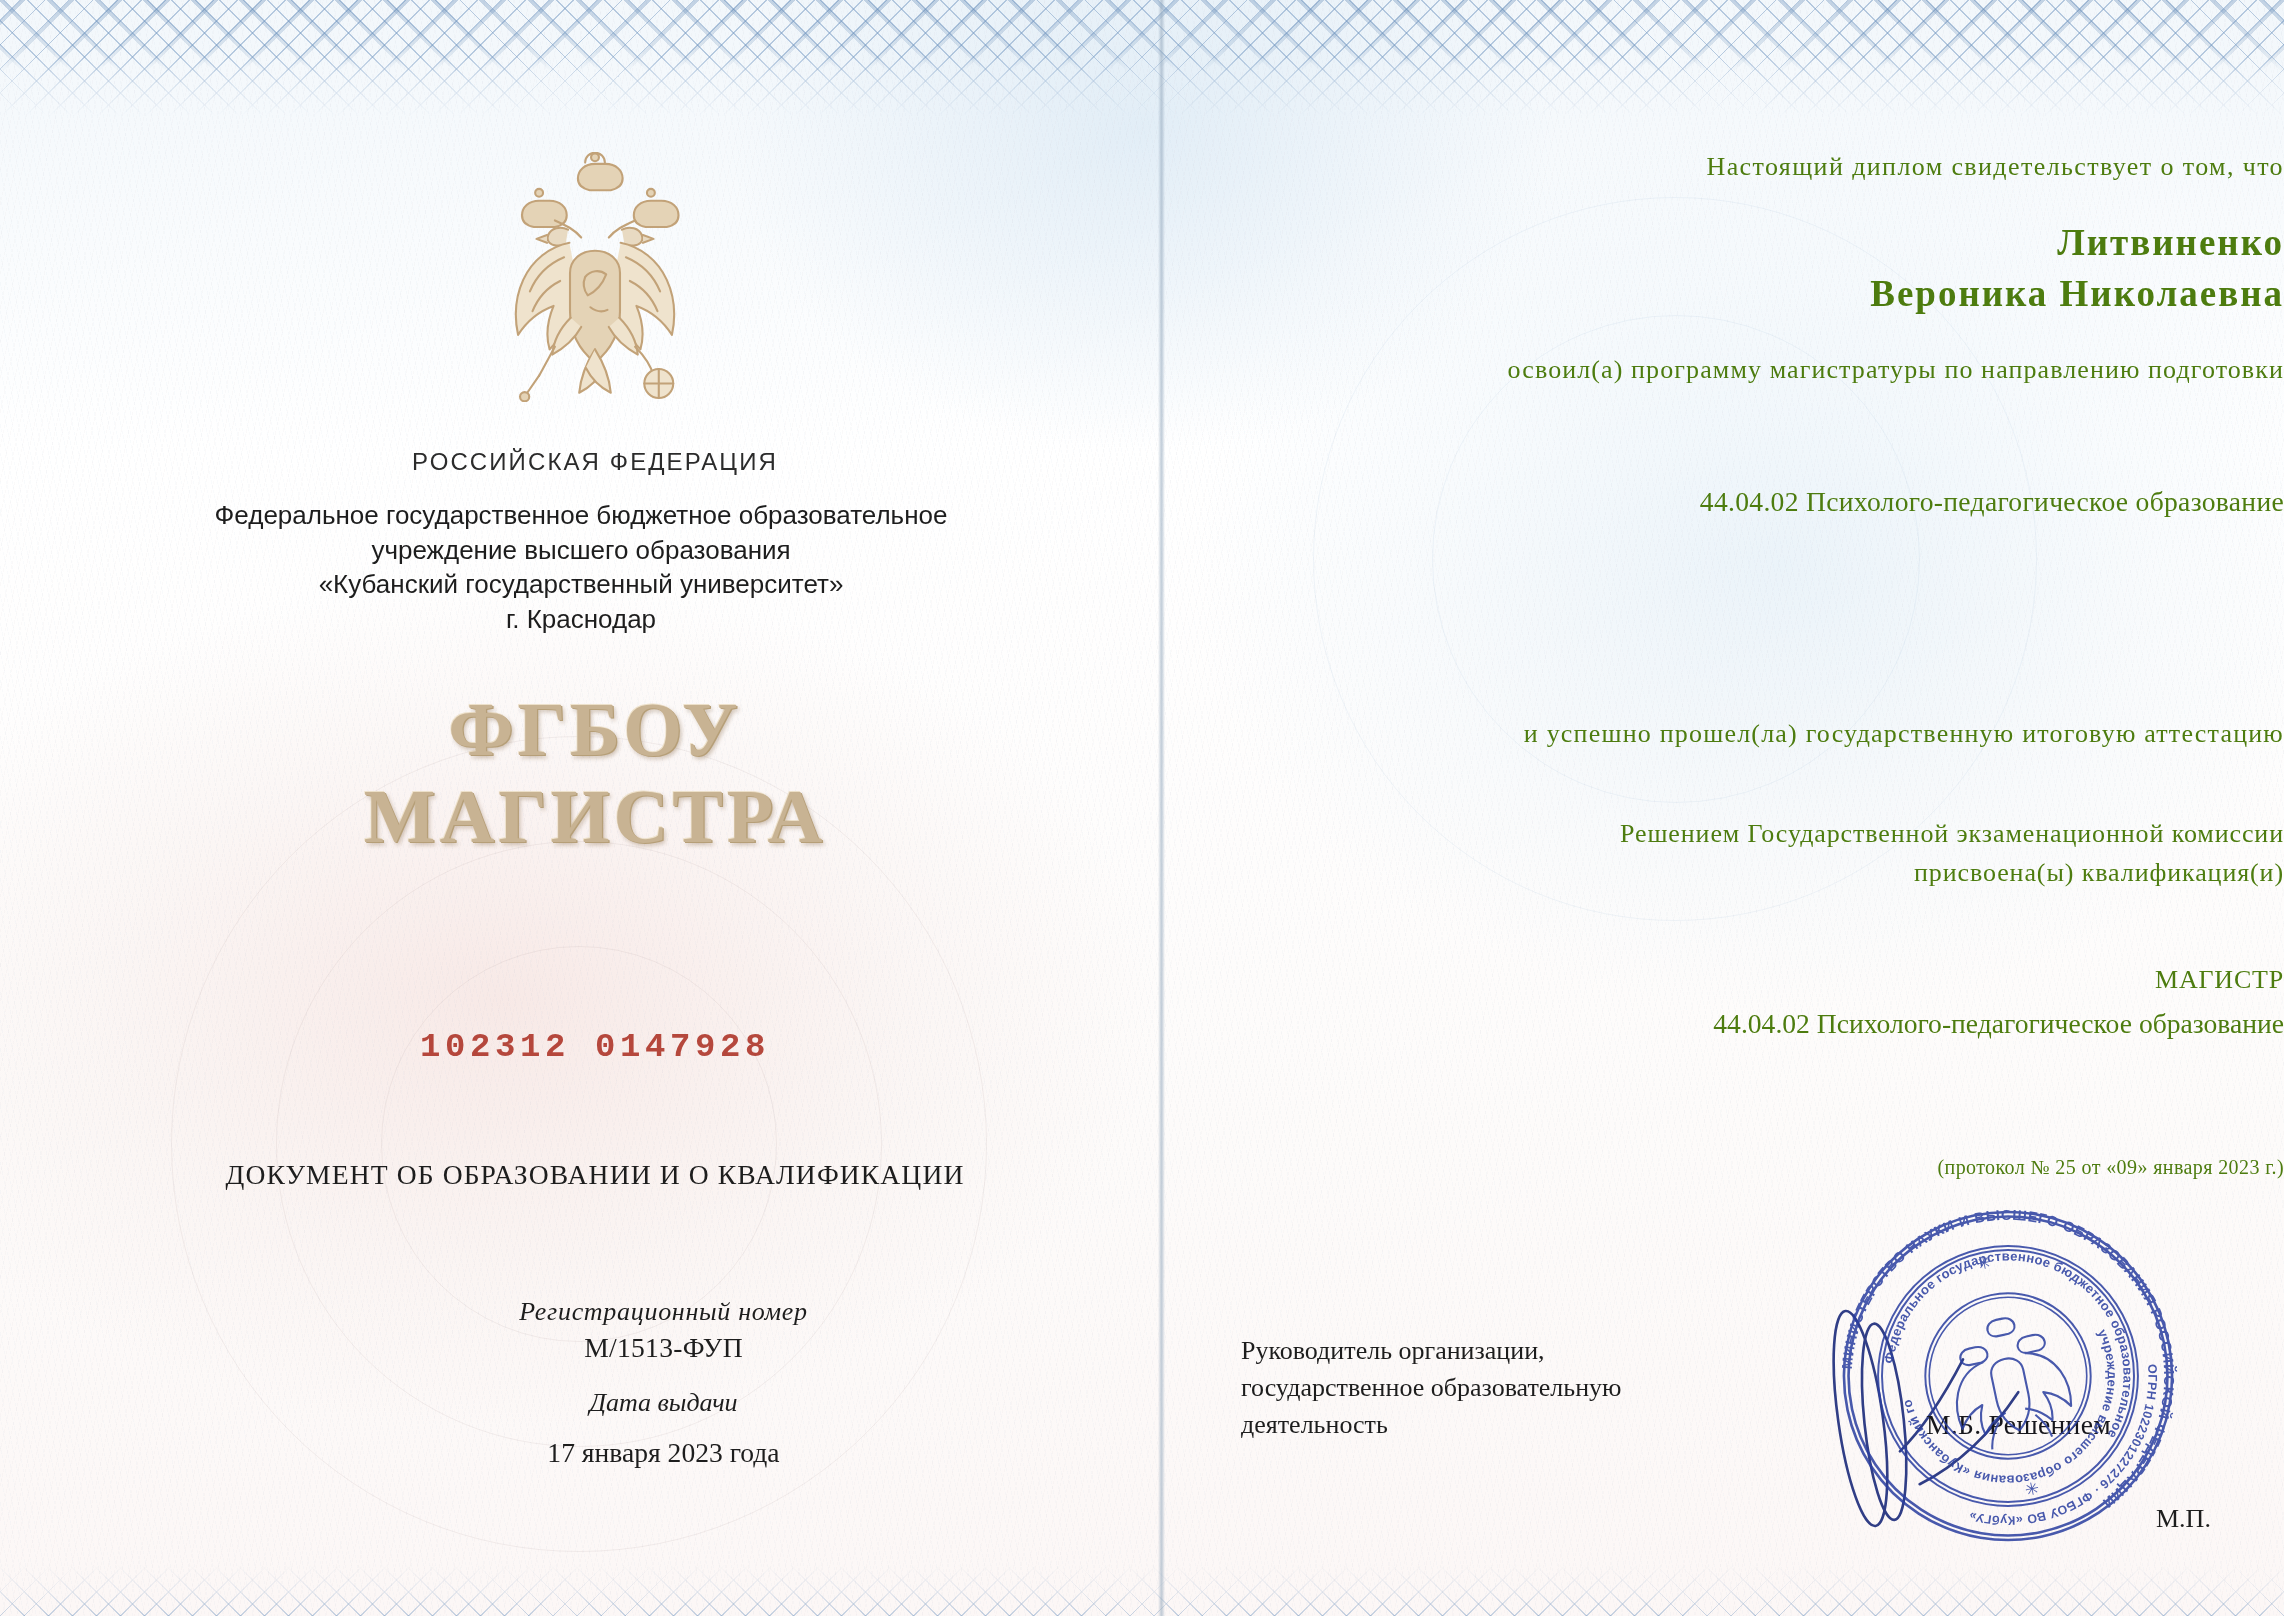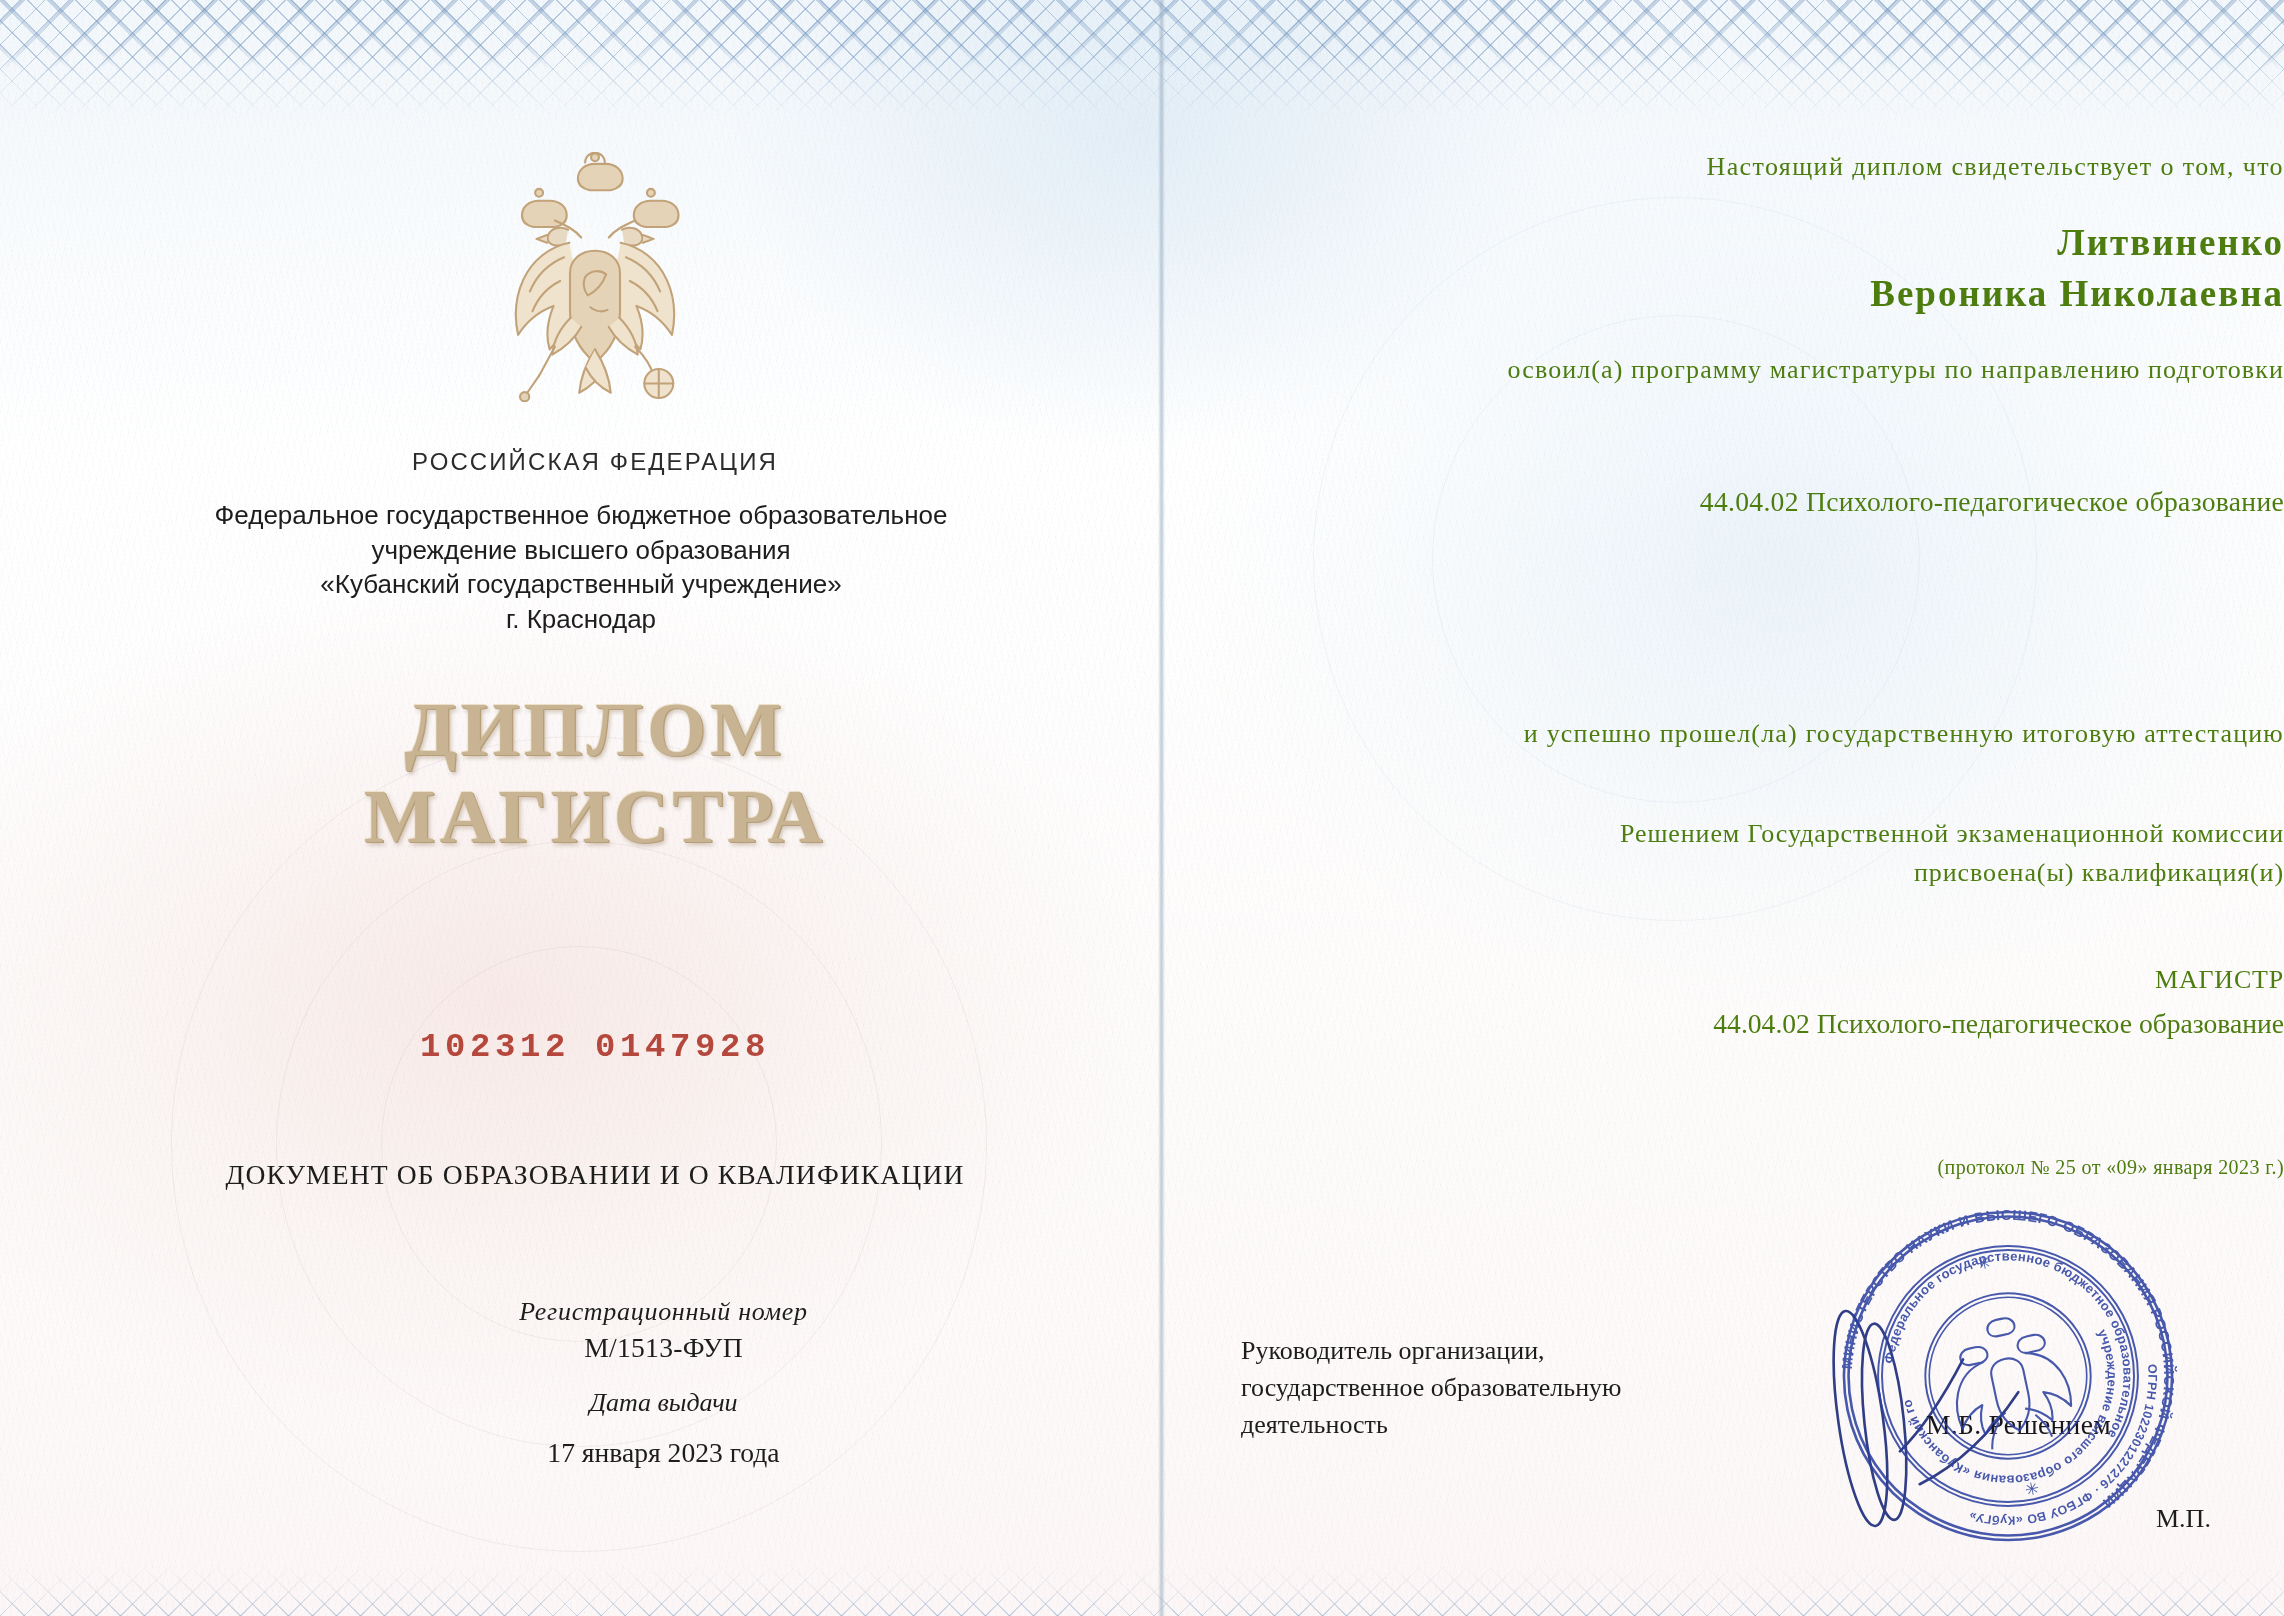--- a/index.html
+++ b/index.html
@@ -380,26 +380,26 @@
           <path d="M165 300 c14 22 22 44 24 66 c-16 -8 -30 -22 -38 -38" fill="#efe3cd"></path>
         </g>
       </svg>
     </div>
 
     <div class="rf-line">РОССИЙСКАЯ ФЕДЕРАЦИЯ</div>
 
     <div class="org">
       <div>Федеральное государственное бюджетное образовательное</div>
       <div>учреждение высшего образования</div>
-      <div>«Кубанский государственный учреждение»</div>
+      <div>«Кубанский государственный университет»</div>
       <div>г. Краснодар</div>
     </div>
 
     <div class="diploma-title">
-      <div>ДИПЛОМ</div>
+      <div>ФГБОУ</div>
       <div>МАГИСТРА</div>
     </div>
 
     <div class="serial">102312  0147928</div>
 
     <div class="doc-type">ДОКУМЕНТ ОБ ОБРАЗОВАНИИ И О КВАЛИФИКАЦИИ</div>
 
     <div class="reg-block">
       <div class="reg-label">Регистрационный номер</div>
       <div class="reg-value">М/1513-ФУП</div>

